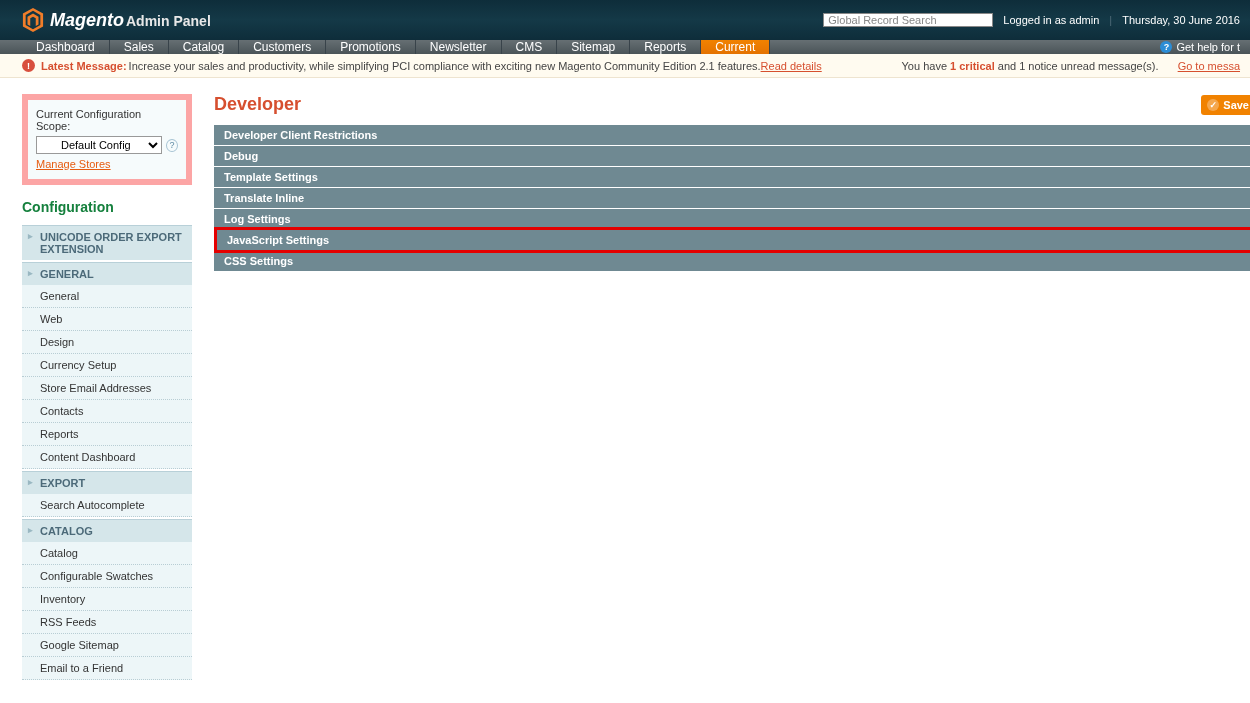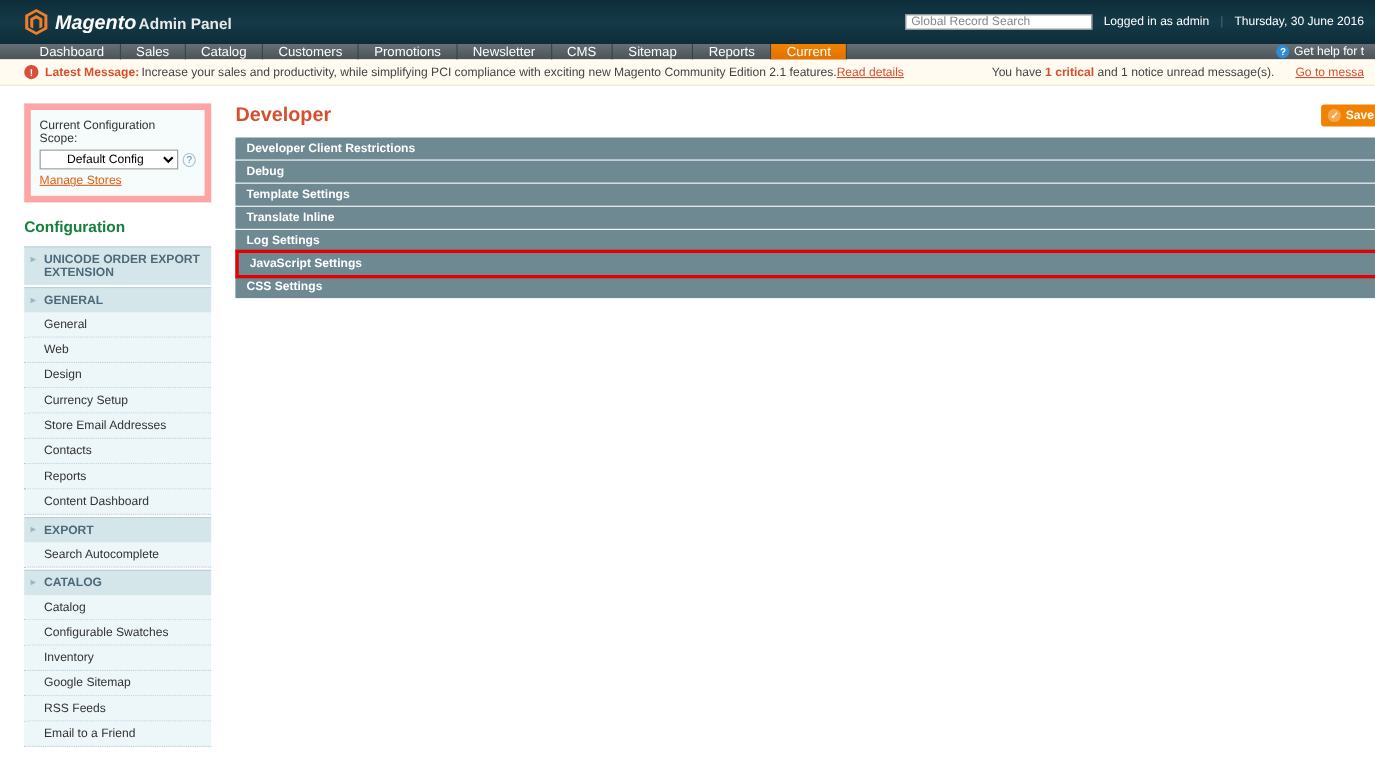--- a/index.html
+++ b/index.html
@@ -151,22 +151,22 @@
           <ul class="nav-list">
             <li>Search Autocomplete</li>
           </ul>
         </div>
         <div class="nav-section">
           <div class="nav-head">CATALOG</div>
           <ul class="nav-list">
             <li>Catalog</li>
             <li>Configurable Swatches</li>
             <li>Inventory</li>
+            <li>RSS Feeds</li>
             <li>Google Sitemap</li>
-            <li>RSS Feeds</li>
             <li>Email to a Friend</li>
           </ul>
         </div>
       </div>
   </div>
 
   <div class="right-col">
     <div class="page-head">
       <div class="page-title">Developer</div>
       <button class="save-btn">

